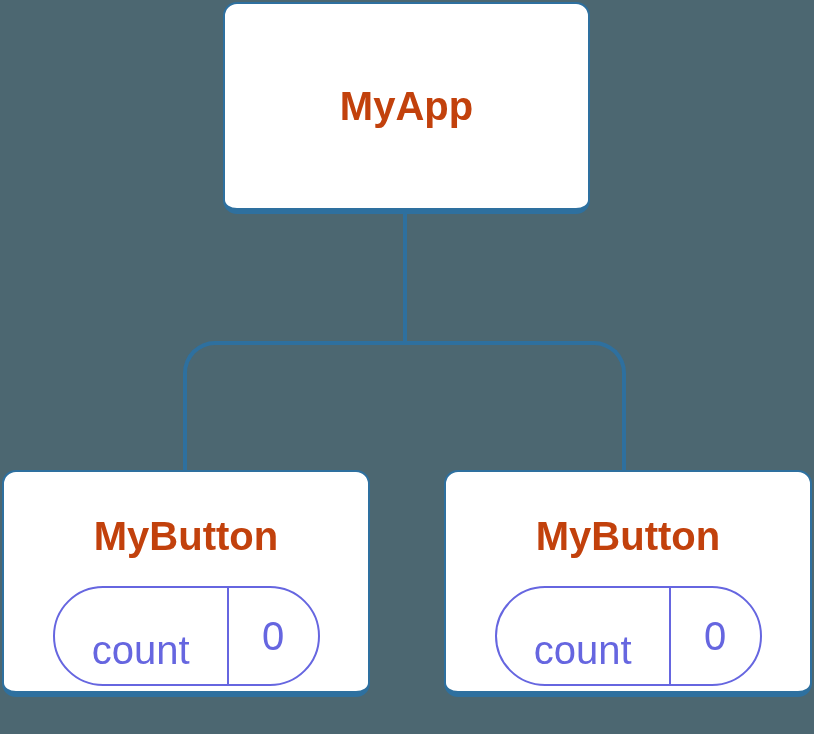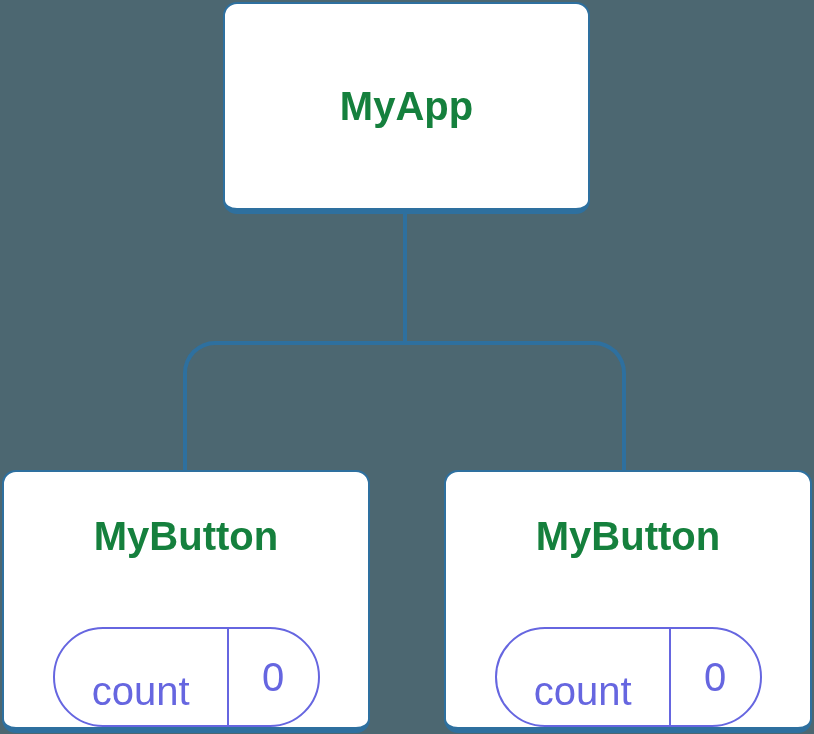--- a/index.html
+++ b/index.html
@@ -29,30 +29,29 @@
     top: 2px;
     width: 367px;
     height: 212px;
     display: flex;
     align-items: center;
     justify-content: center;
   }
   .card-child {
     top: 470px;
     width: 368px;
-    height: 263px;
+    height: 227px;
     display: flex;
     flex-direction: column;
     align-items: center;
-    justify-content: space-between;
   }
   .card-child.left  { left: 2px; }
   .card-child.right { left: 444px; }
   .card-title {
-    color: #15803d;
+    color: #c2410c;
     font-size: 40px;
     font-weight: 600;
     line-height: 48px;
   }
   .card-child .card-title {
     margin-top: 40px;
   }
   
   .connector-stem {
     position: absolute;

